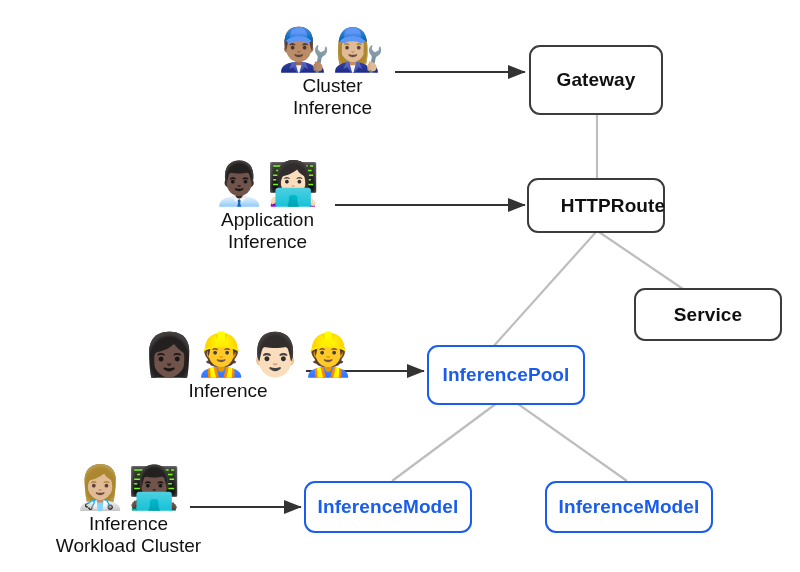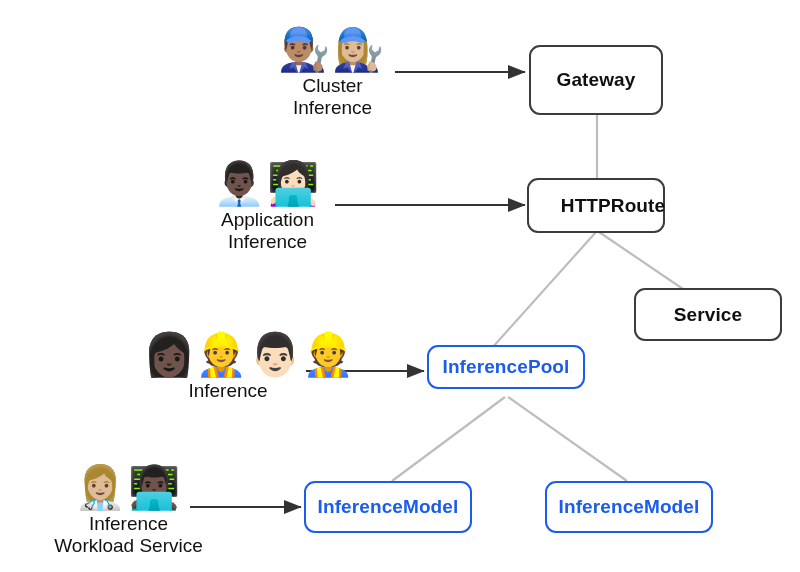--- a/index.html
+++ b/index.html
@@ -112,36 +112,36 @@
   </div>
 
   <div class="persona" style="left:143px; top:331px; width:170px;">
     <div class="emojis">👩🏿‍👷👨🏻‍👷</div>
     <div class="plabel">Inference</div>
   </div>
 
   <div class="persona" style="left:41px; top:464px; width:175px;">
     <div class="emojis">👩🏼‍⚕️👨🏿‍💻</div>
     <div class="plabel">Inference</div>
-    <div class="plabel">Workload Service</div>
+    <div class="plabel">Workload Cluster</div>
   </div>
 
   <div class="node dark" style="left:529px; top:45px; width:134px; height:70px;">
     <span>Gateway</span>
   </div>
 
   <div class="node dark" style="left:527px; top:178px; width:138px; height:55px;padding-left:34px;">
     <span>HTTPRoute</span>
   </div>
 
   <div class="node dark" style="left:634px; top:288px; width:148px; height:53px;">
     <span>Service</span>
   </div>
 
-  <div class="node blue" style="left:427px; top:345px; width:158px; height:44px;">
+  <div class="node blue" style="left:427px; top:345px; width:158px; height:60px;">
     <span>InferencePool</span>
   </div>
 
   <div class="node blue" style="left:304px; top:481px; width:168px; height:52px;">
     <span>InferenceModel</span>
   </div>
 
   <div class="node blue" style="left:545px; top:481px; width:168px; height:52px;">
     <span>InferenceModel</span>
   </div>

